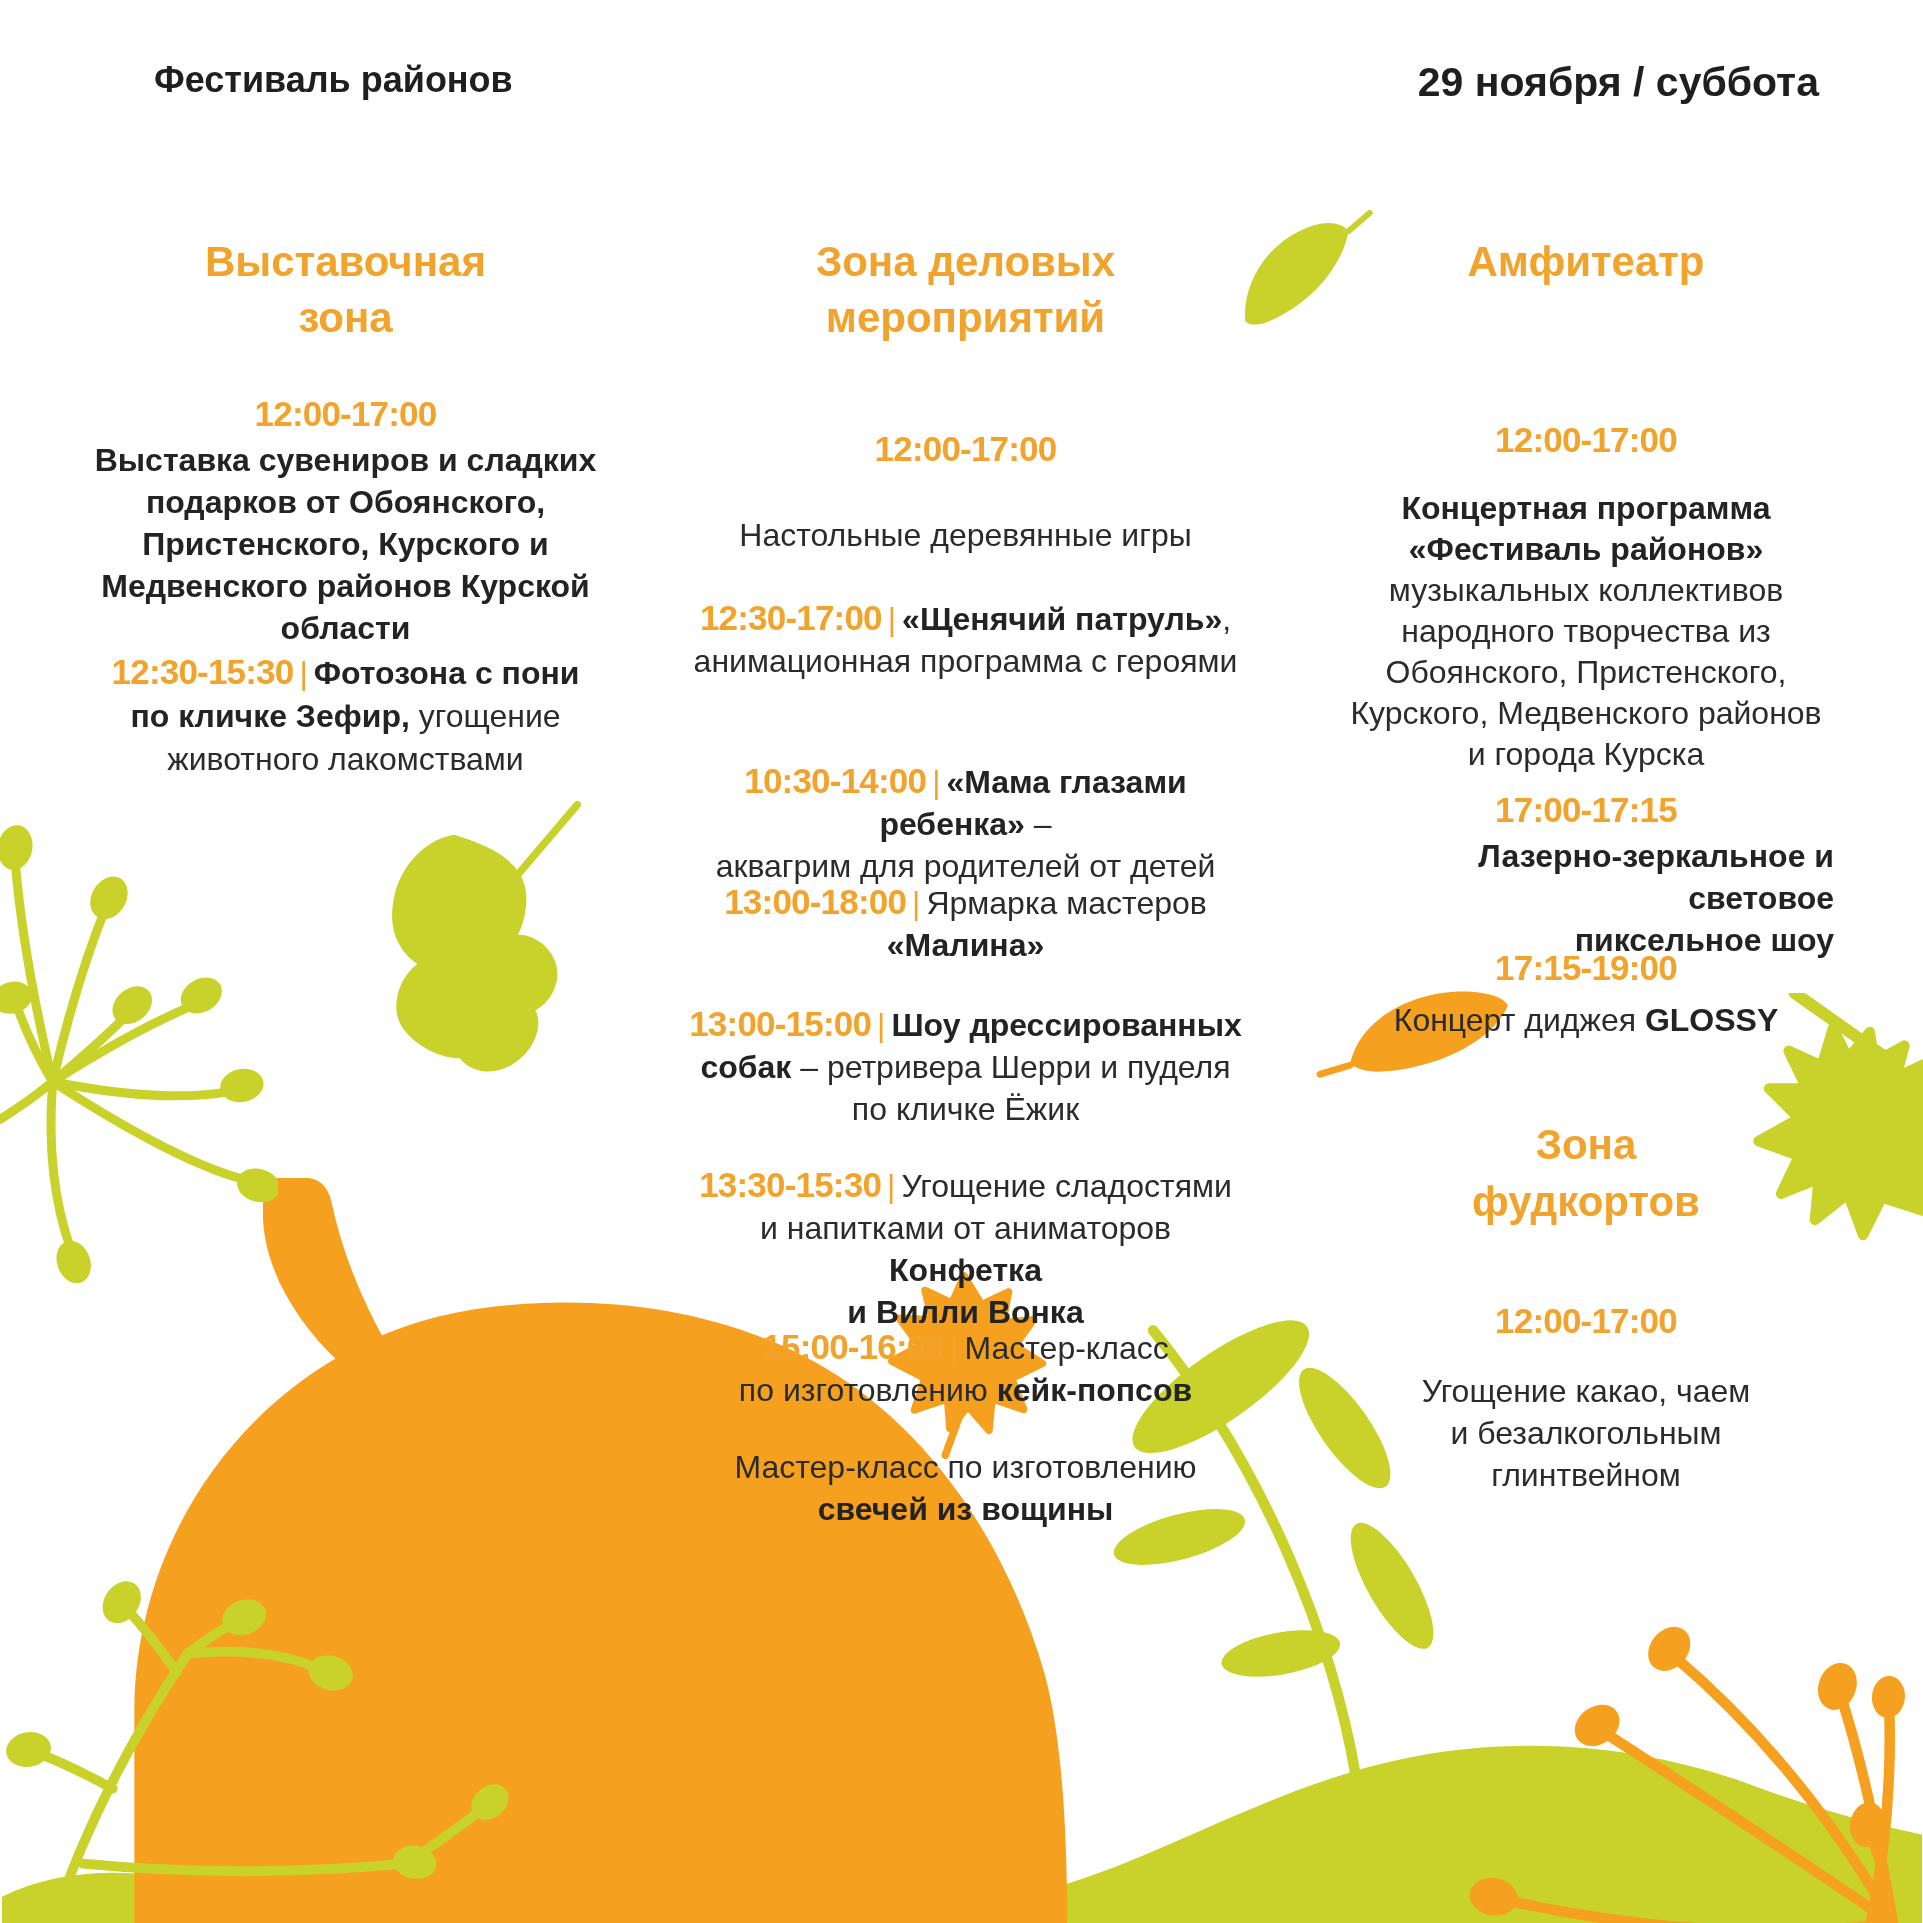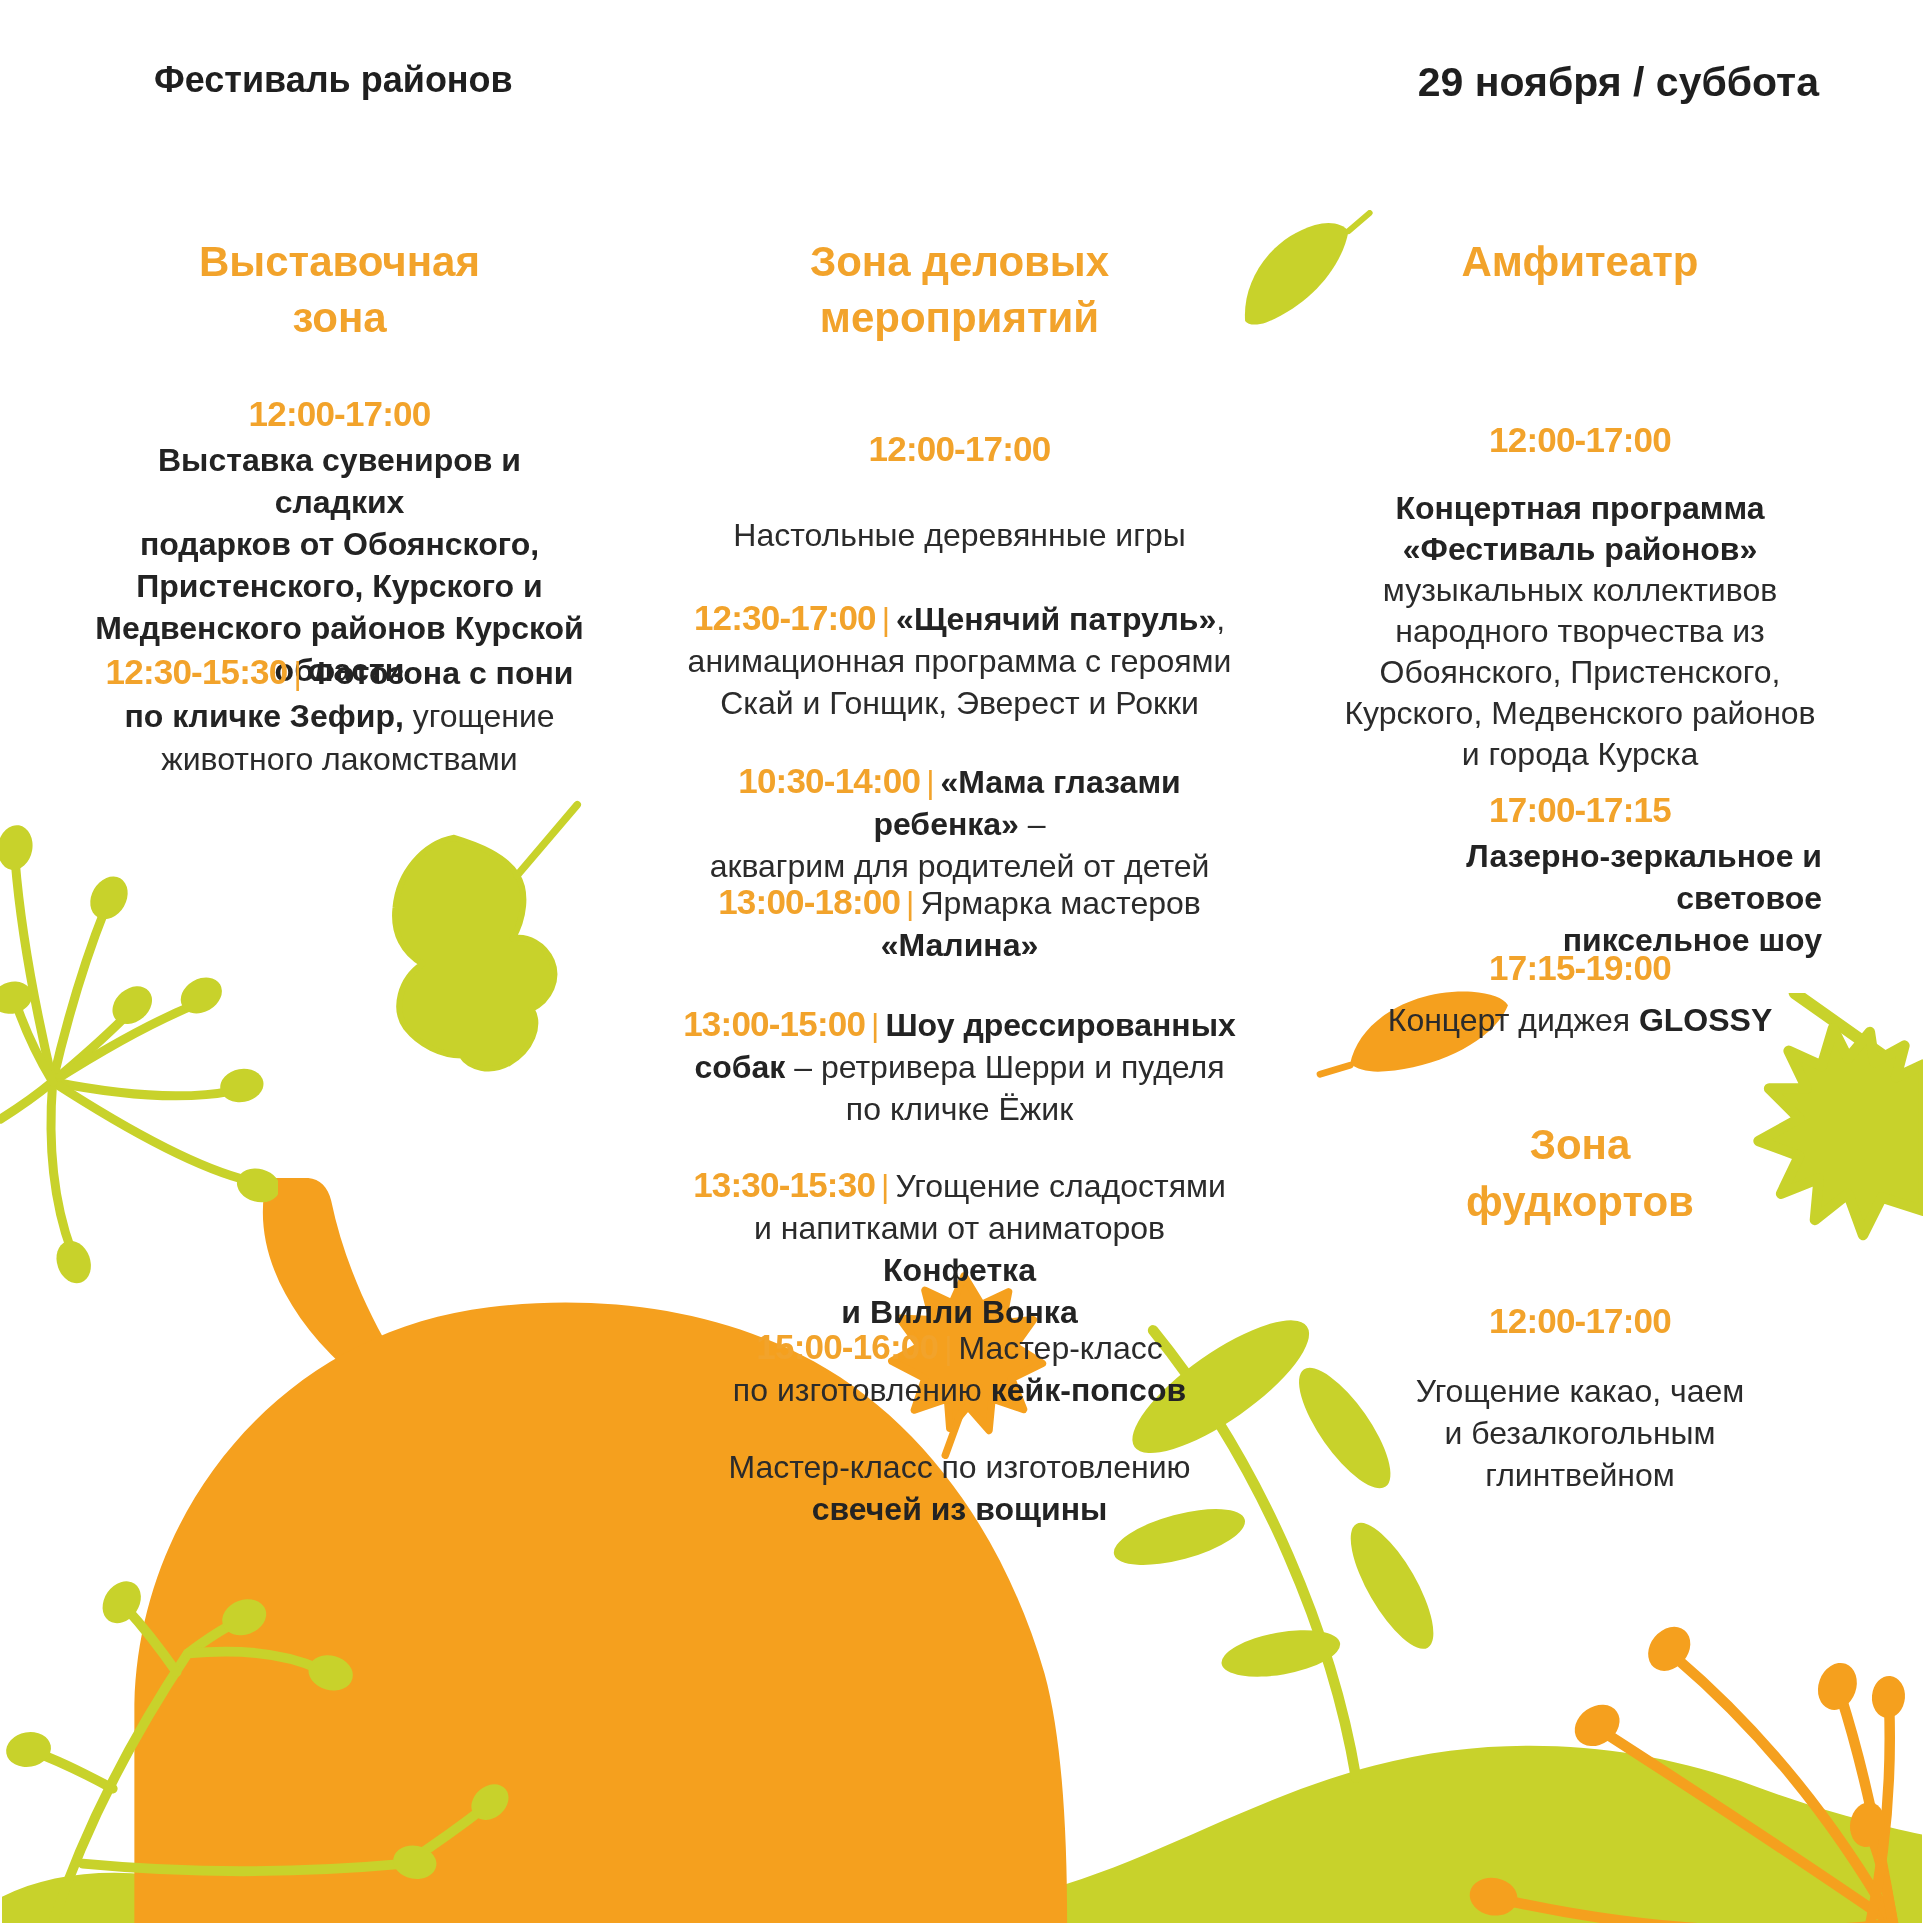--- a/index.html
+++ b/index.html
@@ -8,21 +8,21 @@
     overflow:hidden;font-family:"Liberation Sans","DejaVu Sans",sans-serif;color:#232323;
   }
   .deco{position:absolute;pointer-events:none;}
   .txt{position:absolute;z-index:5;}
   .page-title{left:154px;top:59px;font-size:36px;font-weight:700;color:#1f1f1f;letter-spacing:0;}
   .page-date{right:105px;top:59px;font-size:41px;font-weight:700;color:#1f1f1f;text-align:right;}
   .col{position:absolute;top:225px;height:1698px;text-align:center;z-index:5;}
   .col1{left:90px;width:511px;}
   .col2{left:680px;width:571px;}
   .col3{left:1338px;width:496px;}
-  .blk{position:absolute;left:0;right:12px;}
+  .blk{position:absolute;left:0;right:0;}
   .ht{font-size:42px;font-weight:700;color:#F2A32B;line-height:56px;}
   .ht2{line-height:57px;}
   .ln{font-size:32px;line-height:42px;}
   .ln54{line-height:41px;}
   .ln57{line-height:43px;}
   .t{color:#F2A32B;font-weight:700;font-size:35px;letter-spacing:-0.8px;}
   .pipe{color:#F2A32B;font-weight:400;margin:0 6px;}
   .b{font-weight:700;color:#232323;}
   .r{font-weight:400;color:#2b2b2b;}
 </style>
@@ -177,21 +177,20 @@
       <span class="t">12:00-17:00</span>
     </div>
     <div class="blk" style="top:289px;">
       <div class="ln"><span class="r">Настольные деревянные игры</span></div>
     </div>
     <div class="blk" style="top:372px;">
       <div class="ln">
         <span class="t">12:30-17:00</span><span class="pipe">|</span><span class="b">«Щенячий патруль»</span><span class="r">,</span>
       </div>
       <div class="ln"><span class="r">анимационная программа с героями</span></div>
-      <div class="ln"><span class="r">Скай и Гонщик, Эверест и Рокки</span></div>
     </div>
     <div class="blk" style="top:535px;">
       <div class="ln">
         <span class="t">10:30-14:00</span><span class="pipe">|</span><span class="b">«Мама глазами ребенка»</span><span class="r"> –</span>
       </div>
       <div class="ln"><span class="r">аквагрим для родителей от детей</span></div>
     </div>
     <div class="blk" style="top:656px;">
       <div class="ln">
         <span class="t">13:00-18:00</span><span class="pipe">|</span><span class="r">Ярмарка мастеров</span>

